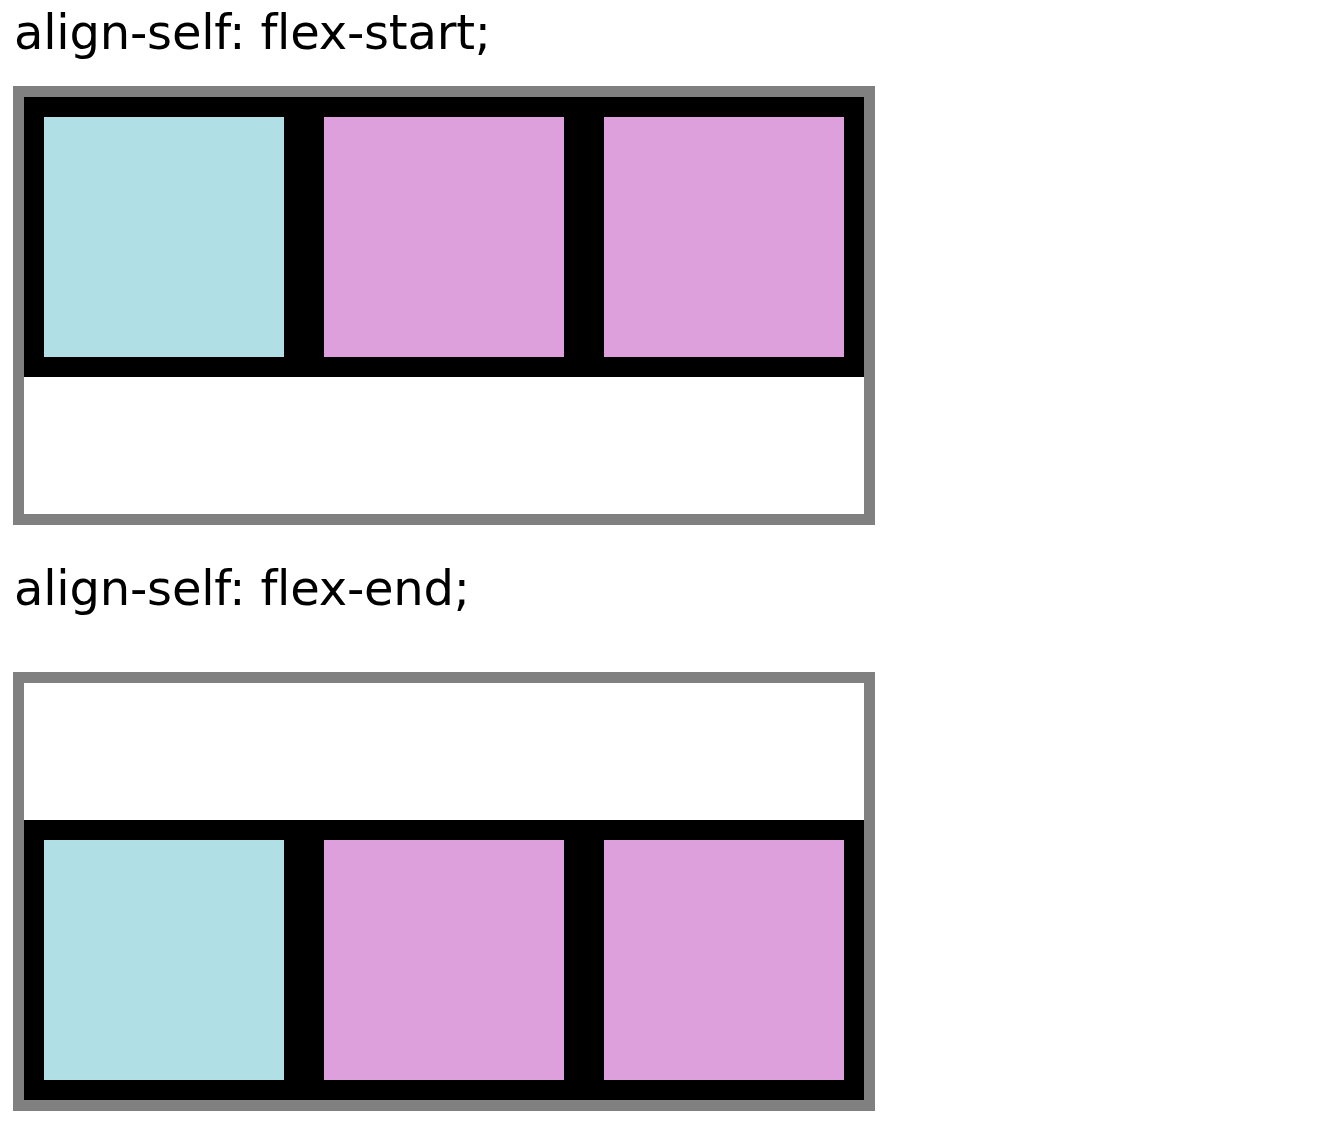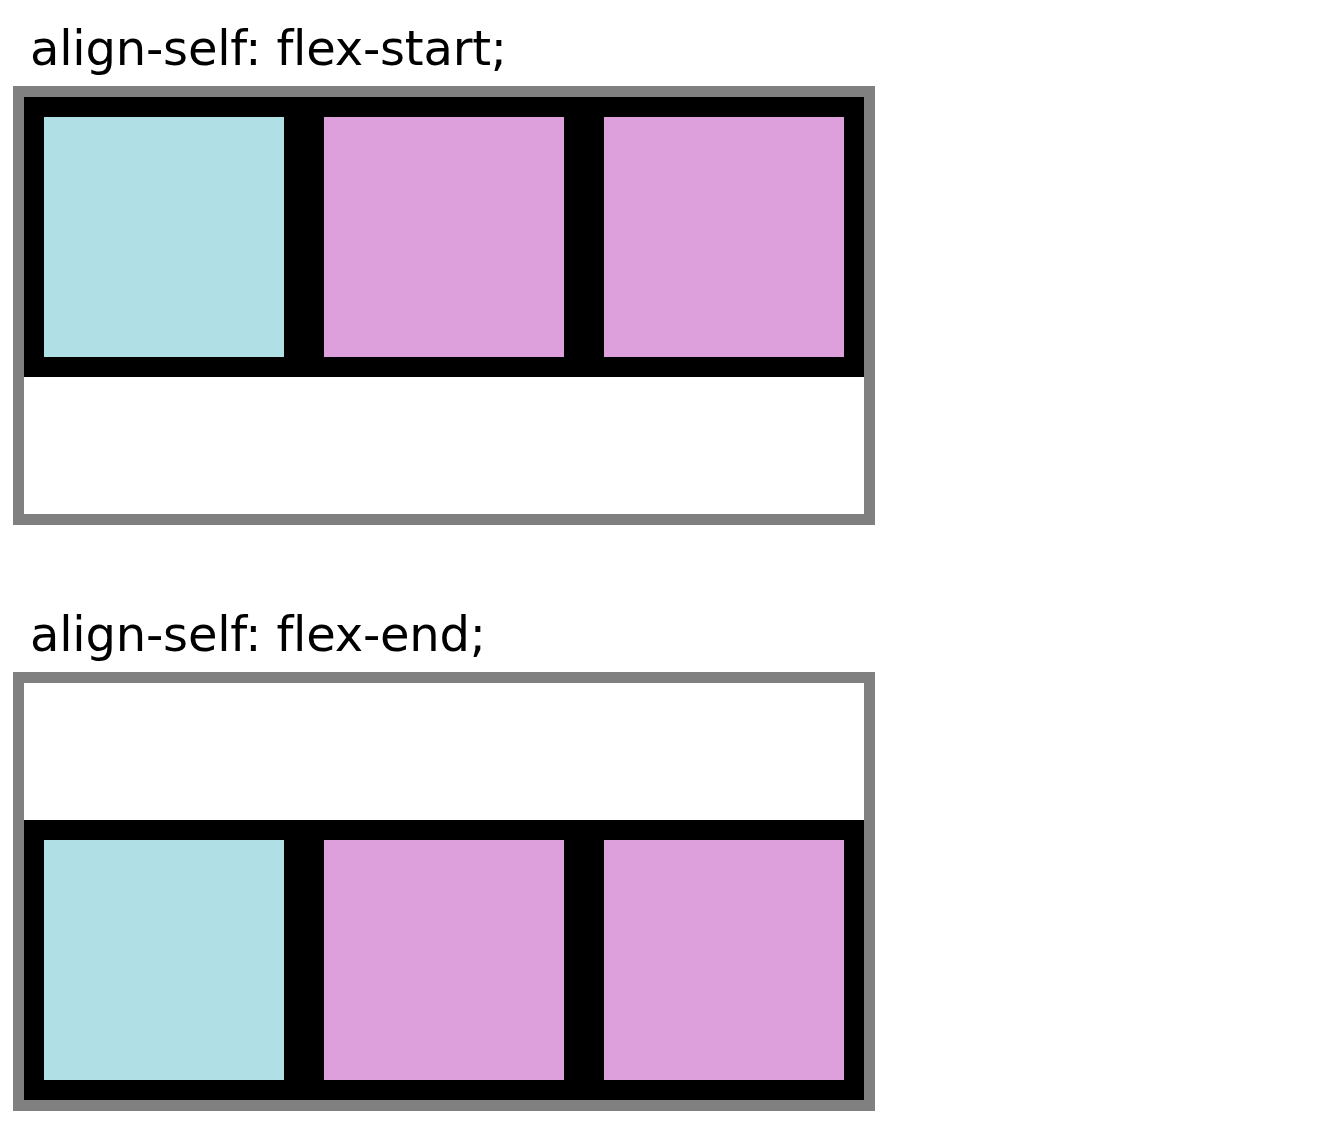--- a/index.html
+++ b/index.html
@@ -26,21 +26,21 @@
     position: absolute;
     left: 0;
     width: 1331px;
   }
 
   .heading {
     font-size: 48px;
     line-height: 1.0;
     font-weight: 400;
     color: #000000;
-    margin: 16px;
+    margin: 0;
     padding: 0 0 0 14px;
     letter-spacing: -0.2px;
     white-space: nowrap;
     text-align: right;
   }
 
   .flex-container {
     box-sizing: border-box;
     margin: 0 13px;
     border-style: solid;
@@ -76,21 +76,21 @@
     background: #dda0dd;
   }
 
   
   #block-1 { top: 0px; }
   #block-1 .heading { position: absolute; top: 8px; left: 0; }
   #block-1 .flex-container { position: absolute; top: 86px; left: 0; }
 
   
   #block-2 { top: 0px; }
-  #block-2 .heading { position: absolute; top: 594px; left: 0; }
+  #block-2 .heading { position: absolute; top: 564px; left: 0; }
   #block-2 .flex-container { position: absolute; top: 672px; left: 0; }
 
   
   .self-flex-start { align-self: flex-start; }
   .self-flex-end   { align-self: flex-end; }
 </style>
 </head>
 <body style="background: rgb(255, 255, 255);">
 
 <div class="page">

